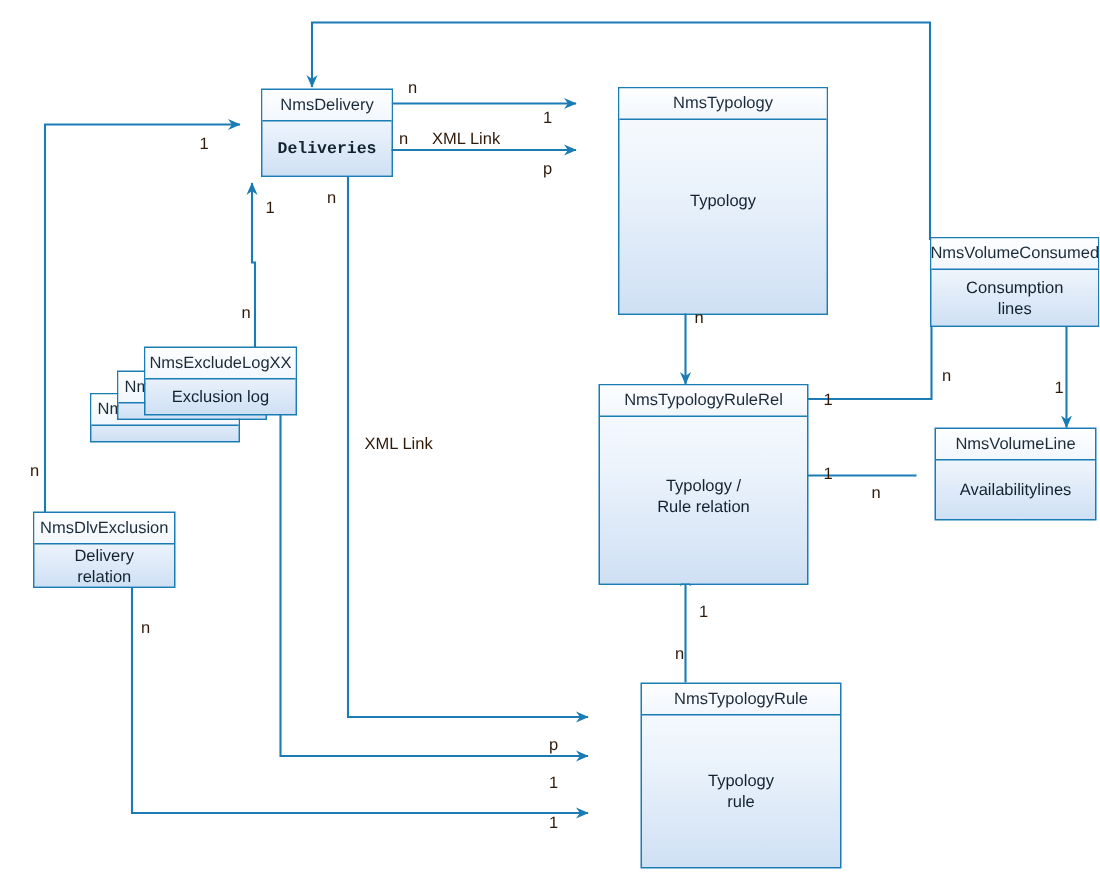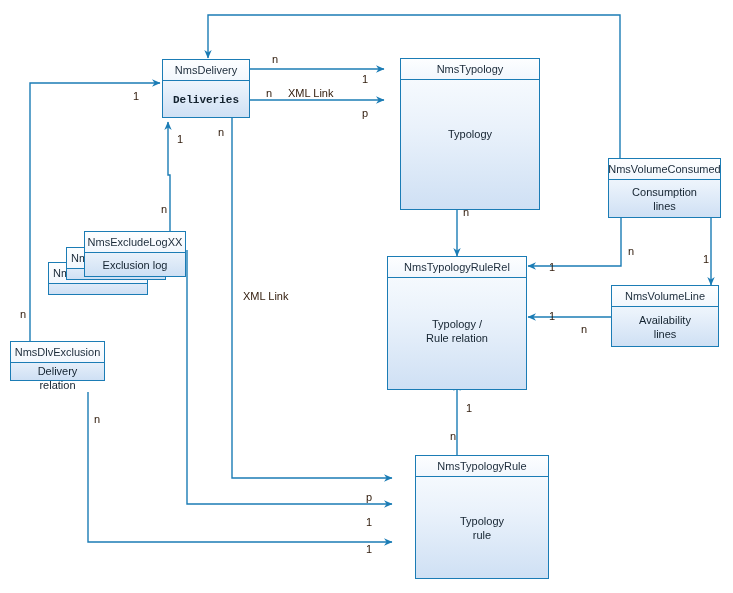--- a/index.html
+++ b/index.html
@@ -1,21 +1,21 @@
 <!DOCTYPE html>
 <html><head>
 <meta charset="utf-8">
 <style>
   html,body{margin:0;padding:0;background:#ffffff;}
   body{width:733px;height:593px;font-family:"Liberation Sans",sans-serif;}
   #canvas{position:relative;width:733px;height:593px;overflow:hidden;background:#fff;}
   svg.links{position:absolute;left:0;top:0;width:733px;height:593px;}
 
   .entity{position:absolute;box-sizing:border-box;border:1px solid #1b7cb5;
-          background:linear-gradient(180deg,#fbfdff 0%,#eaf2fb 45%,#cfe0f4 100%);}
+          background:linear-gradient(180deg,#fbfdff 0%,#eaf2fb 45%,#cfe0f4 100%);margin-left:12px;}
   .entity .ehead{box-sizing:border-box;height:21px;border-bottom:1px solid #1b7cb5;
           background:linear-gradient(180deg,#fdfeff 0%,#f2f7fd 100%);
           display:flex;align-items:center;justify-content:center;
           font-size:11px;color:#1b2b3a;white-space:nowrap;}
   .entity .ebody{box-sizing:border-box;display:flex;align-items:center;justify-content:center;
           text-align:center;font-size:11px;color:#13222f;line-height:14px;padding:2px;}
   .entity.bold .ebody{font-weight:bold;}
   .entity .ebody span{display:block;}
 
   .mlabel{position:absolute;font-size:11px;color:#2f1a0a;white-space:nowrap;}
@@ -95,21 +95,21 @@
   <div class="entity" style="left:608px;top:158px;width:113px;height:60px;">
     <div class="ehead">NmsVolumeConsumed</div>
     <div class="ebody" style="height:38px;flex-direction:column;">
       <span>Consumption</span>
       <span>lines</span>
     </div>
   </div>
 
   <div class="entity" style="left:611px;top:285px;width:108px;height:62px;">
     <div class="ehead">NmsVolumeLine</div>
-    <div class="ebody" style="height:40px;flex-direction:column;">
+    <div class="ebody" style="height:40px;flex-direction:row;">
       <span>Availability</span>
       <span>lines</span>
     </div>
   </div>
 
   <div class="entity" style="left:48px;top:262px;width:100px;height:33px;">
     <div class="ehead" style="justify-content:flex-start;padding-left:4px;">Nm</div>
     <div class="ebody" style="height:11px;"></div>
   </div>
 
@@ -118,21 +118,21 @@
     <div class="ebody" style="height:11px;"></div>
   </div>
 
   <div class="entity" style="left:84px;top:231px;width:102px;height:46px;">
     <div class="ehead">NmsExcludeLogXX</div>
     <div class="ebody" style="height:24px;">
       <span>Exclusion log</span>
     </div>
   </div>
 
-  <div class="entity" style="left:10px;top:341px;width:95px;height:40px;">
+  <div class="entity" style="left:10px;top:341px;width:95px;height:51px;">
     <div class="ehead">NmsDlvExclusion</div>
     <div class="ebody" style="height:29px;flex-direction:column;">
       <span>Delivery</span>
       <span>relation</span>
     </div>
   </div>
 
   <div>
     <span class="mlabel" style="left:272px;top:53px;">n</span>
     <span class="mlabel" style="left:362px;top:73px;">1</span>

